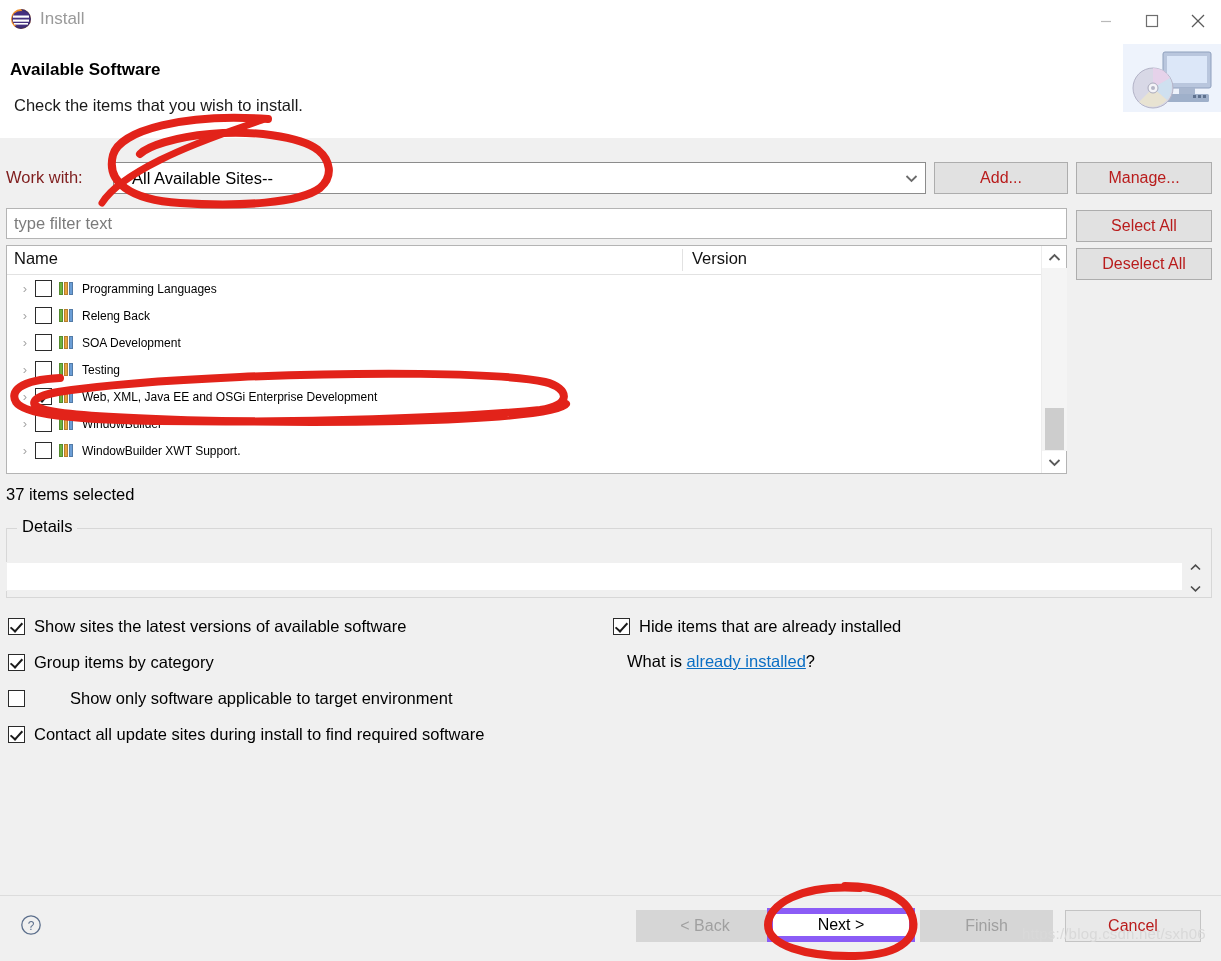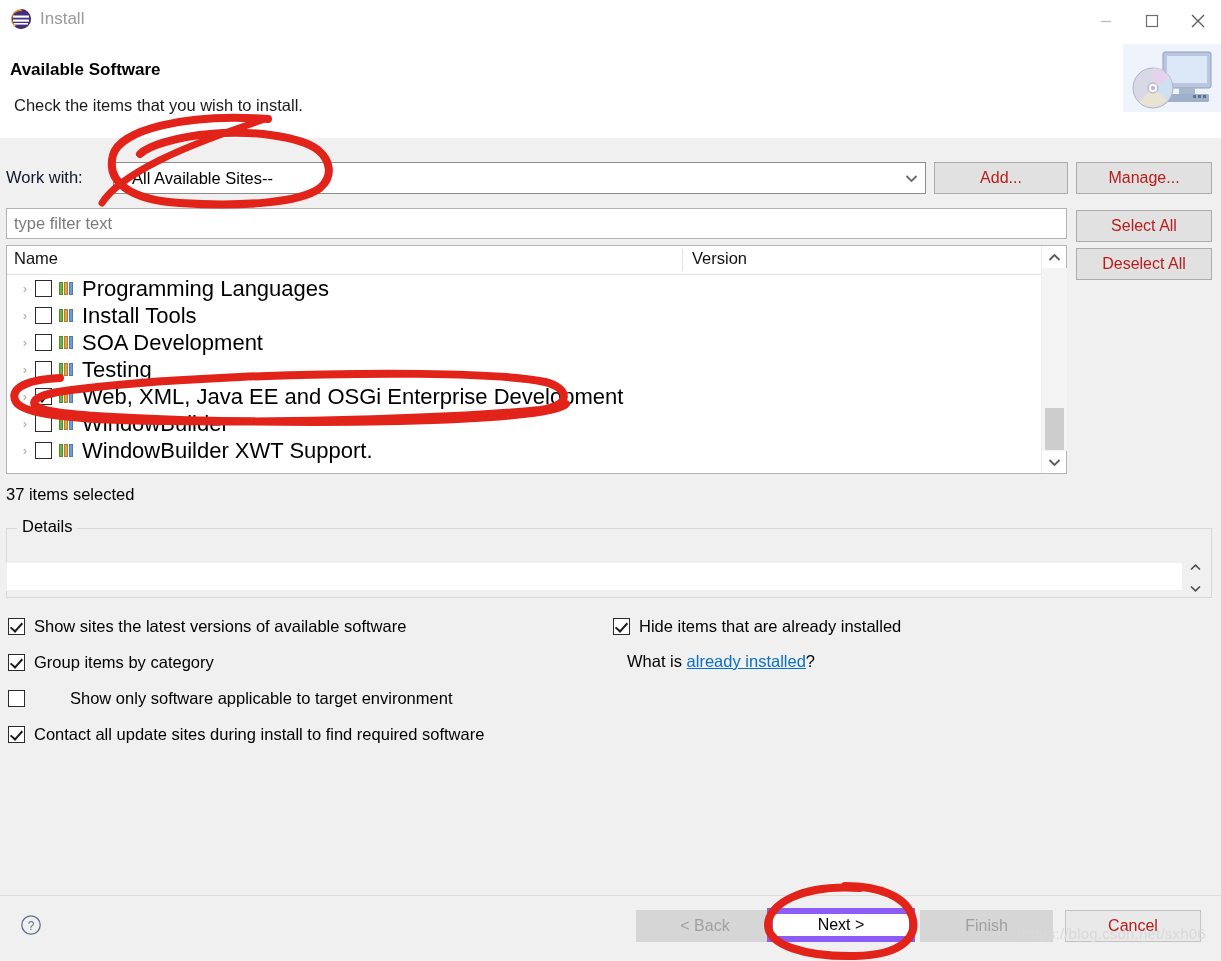--- a/index.html
+++ b/index.html
@@ -91,21 +91,21 @@
     left: 0; top: 138px;
     width: 1221px; height: 757px;
     background: #f0f0f0;
   }
 
   
   .workwith-label {
     position: absolute;
     left: 6px; top: 168px;
     font-size: 16.5px;
-    color: #0f172a;
+    color: #7f1d1d;
   }
   .combo {
     position: absolute;
     left: 113px; top: 162px;
     width: 813px; height: 32px;
     background: #ffffff;
     border: 1px solid #8c8c8c;
     box-sizing: border-box;
     display: flex;
     align-items: center;
@@ -215,21 +215,21 @@
     transform: rotate(42deg);
   }
   .cat-icon {
     width: 16px; height: 13px;
     flex: none;
     margin-right: 7px;
     display: flex;
     gap: 1px;
   }
   .cat-icon i { display:block; width: 4px; height: 13px; border: 1px solid rgba(0,0,0,.22); box-sizing: border-box; }
-  .row-label { font-size: 22px; color: #000; white-space: nowrap; }
+  .row-label { font-size: 12px; color: #000; white-space: nowrap; }
 
   
   .tree-sb {
     position: absolute;
     right: 0; top: 0;
     width: 25px; height: 227px;
     background: #ffffff;
     border-left: 1px solid #ededed;
     box-sizing: border-box;
   }
@@ -444,21 +444,21 @@
           <span class="row-label">Programming Languages</span>
         </div>
         <div class="tree-row">
           <span class="twisty">›</span>
           <span class="cbox"></span>
           <span class="cat-icon">
             <i style="background: rgb(109, 179, 63);"></i>
             <i style="background: rgb(232, 163, 61);"></i>
             <i style="background: rgb(107, 158, 214);"></i>
           </span>
-          <span class="row-label">Install Tools</span>
+          <span class="row-label">Releng Back</span>
         </div>
         <div class="tree-row">
           <span class="twisty">›</span>
           <span class="cbox"></span>
           <span class="cat-icon">
             <i style="background: rgb(109, 179, 63);"></i>
             <i style="background: rgb(232, 163, 61);"></i>
             <i style="background: rgb(107, 158, 214);"></i>
           </span>
           <span class="row-label">SOA Development</span>

